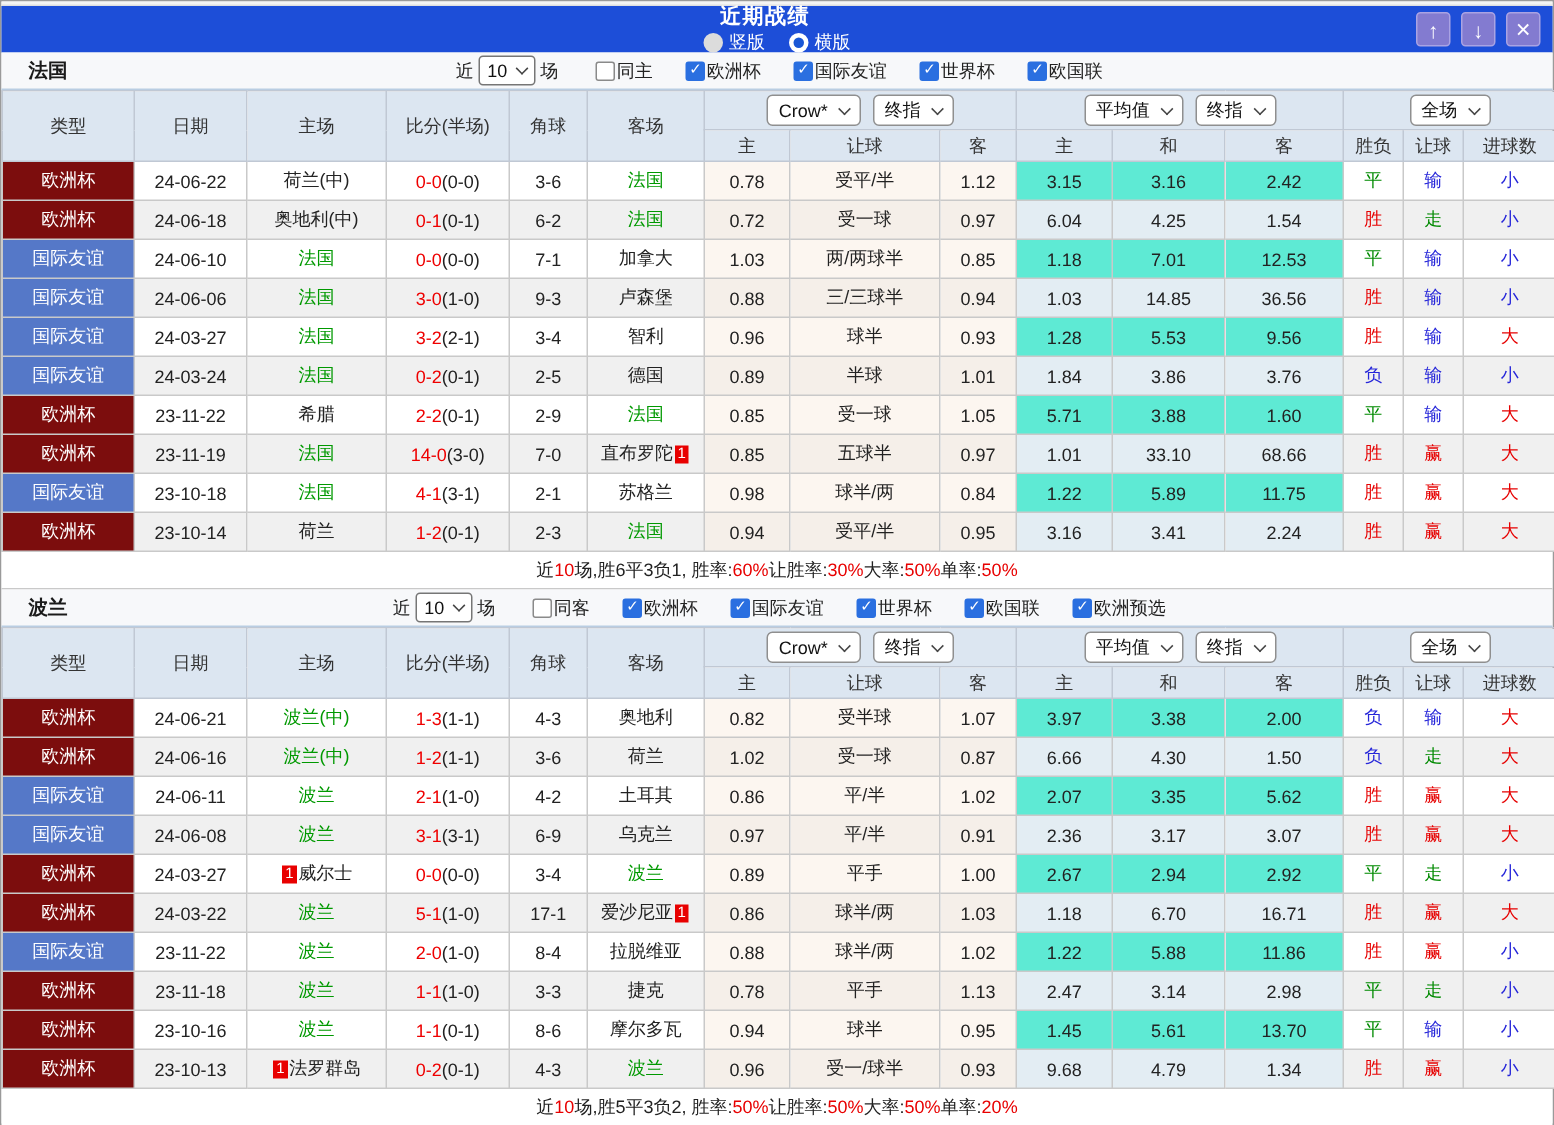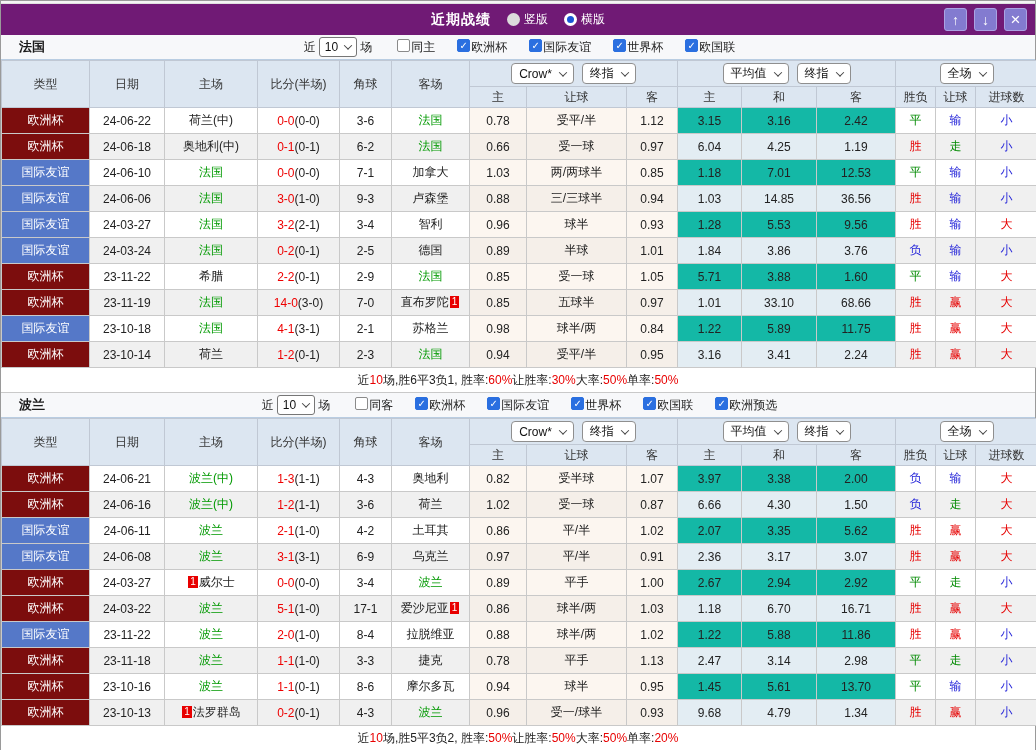--- a/index.html
+++ b/index.html
@@ -7,22 +7,22 @@
   body {
     width:1036px; height:750px; overflow:hidden;
     font-family:"Liberation Sans","DejaVu Sans",sans-serif;
     background:#fff;
   }
   .page { width:1036px; height:750px; border:1px solid #9a9a9a; background:#fff; }
   .top-strip { height:3px; background:#f4f4f4; border-bottom:1px solid #e0e0e0; }
 
   
   .titlebar {
-    height:31px; background:#701a75; position:relative;
-    display:flex; align-items:center; justify-content:center; color:#fff;
+    height:31px; background:#1d4ed8; position:relative;
+    display:flex; align-items:center; justify-content:center; color:#fff;flex-direction:column;
   }
   .titlebar .title { font-weight:bold; font-size:14px; margin-right:16px; letter-spacing:1px; }
   .radio-group { display:flex; align-items:flex-start; gap:16px; }
   .radio-item { display:flex; align-items:center; gap:4px; font-size:12px; cursor:default; }
   .radio { width:13px; height:13px; border-radius:50%; background:#dcdcdc; display:inline-block; position:relative; }
   .radio.checked { background:#fff; }
   .radio.checked::after {
     content:""; position:absolute; left:3px; top:3px; width:7px; height:7px;
     border-radius:50%; background:#1a57d6;
   }
@@ -44,21 +44,21 @@
   .filter-center .lbl { margin:0 3px; }
   .select-box {
     border:1px solid #767676; border-radius:3px; background:#fff; height:20px;
     display:inline-flex; align-items:center; padding:0 5px; gap:7px; font-size:12px; color:#111;
     cursor:default;
   }
   .chev {
     width:6px; height:6px; border-right:1.4px solid #444; border-bottom:1.4px solid #444;
     transform:rotate(45deg) translate(-1px,-1px); display:inline-block;
   }
-  .cb-item { display:inline-flex; margin-left:6px; cursor:default;padding-left:16px; }
+  .cb-item { display:inline-flex; align-items:center; margin-left:6px; cursor:default;padding-left:16px; }
   .cb {
     width:13px; height:13px; border:1px solid #8a8a8a; background:#fff; border-radius:2px;
     display:inline-flex; align-items:center; justify-content:center;
     font-size:10px; color:#fff; line-height:1; margin-right:1px;
   }
   .cb.checked { background:#2a6fe0; border-color:#2a6fe0; }
 
   
   table { border-collapse:collapse; table-layout:fixed; width:1036px; font-size:12px; }
   th, td {
@@ -71,21 +71,21 @@
   .dd-wrap { display:flex; align-items:center; justify-content:center; gap:8px; }
   .hdr-select {
     border:1px solid #8f8f8f; border-radius:4px; background:#fff; height:21px;
     display:inline-flex; align-items:center; padding:0 7px; gap:8px; color:#111; cursor:default;
   }
   tbody td { height:26px; background:#fff; }
   tbody tr.alt td { background:#f0f0f0; }
   td.cell-type { color:#fff; }
   td.c-odds { background:#fcf6f0; }
   tr.alt td.c-odds { background:#f5efe9; }
-  td.c-avg { background:#14b8a6; }
+  td.c-avg { background:#5eead4; }
   tr.alt td.c-avg { background:#e3edf3; }
   .team-name.subject { color:#009900; }
   .score-cell .ft { color:#ee0000; }
   .score-cell .ht { color:#222; }
   .rc {
     display:inline-block; background:#e80000; color:#fff; font-size:10px; line-height:12px;
     padding:0 2px; margin:0 1px; vertical-align:1px;
   }
   td.res { font-weight:normal; }
 
@@ -249,26 +249,26 @@
     <td class="res" style="color: rgb(38, 38, 217);">输</td>
     <td class="res" style="color: rgb(38, 38, 217);">小</td>
   </tr>
             <tr class="alt">
     <td class="cell-type" style="background: rgb(124, 13, 13);">欧洲杯</td>
     <td>24-06-18</td>
     <td class="team-cell team-home"><span class="team-name">奥地利(中)</span></td>
     <td class="score-cell"><span class="ft">0-1</span><span class="ht">(0-1)</span></td>
     <td>6-2</td>
     <td class="team-cell team-away"><span class="team-name subject">法国</span></td>
-    <td class="c-odds">0.66</td>
+    <td class="c-odds">0.72</td>
     <td class="c-odds">受一球</td>
     <td class="c-odds">0.97</td>
     <td class="c-avg">6.04</td>
     <td class="c-avg">4.25</td>
-    <td class="c-avg">1.19</td>
+    <td class="c-avg">1.54</td>
     <td class="res" style="color: rgb(230, 0, 0);">胜</td>
     <td class="res" style="color: rgb(0, 138, 0);">走</td>
     <td class="res" style="color: rgb(38, 38, 217);">小</td>
   </tr>
             <tr>
     <td class="cell-type" style="background: rgb(85, 120, 200);">国际友谊</td>
     <td>24-06-10</td>
     <td class="team-cell team-home"><span class="team-name subject">法国</span></td>
     <td class="score-cell"><span class="ft">0-0</span><span class="ht">(0-0)</span></td>
     <td>7-1</td>

